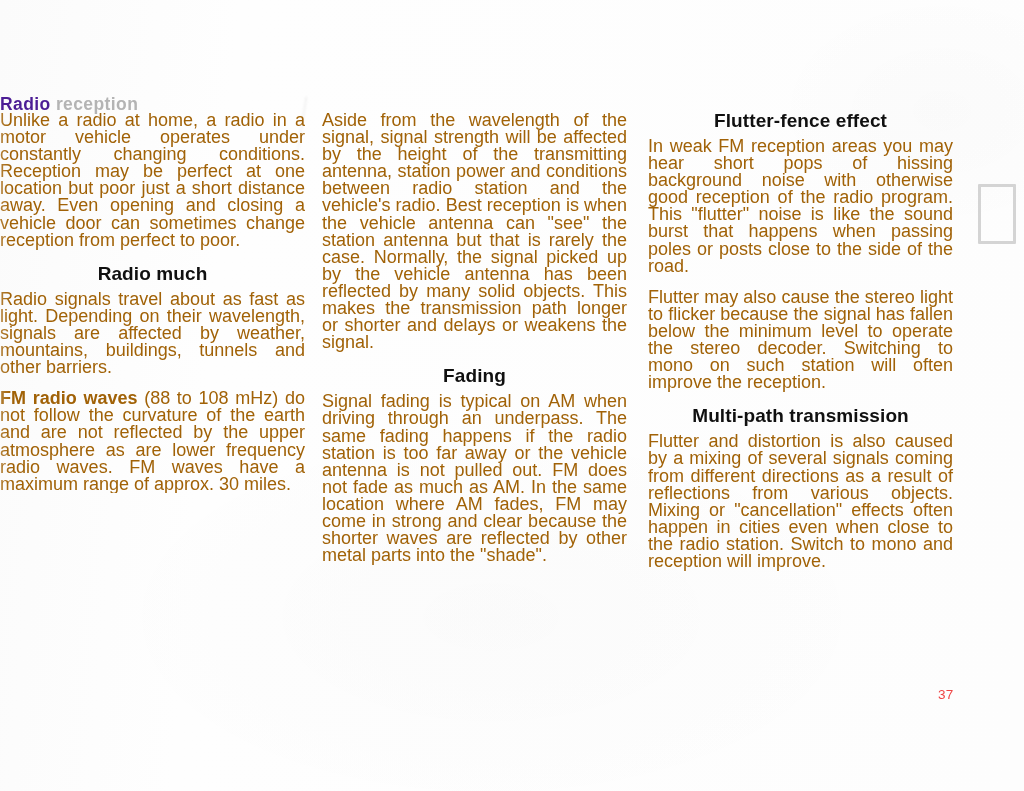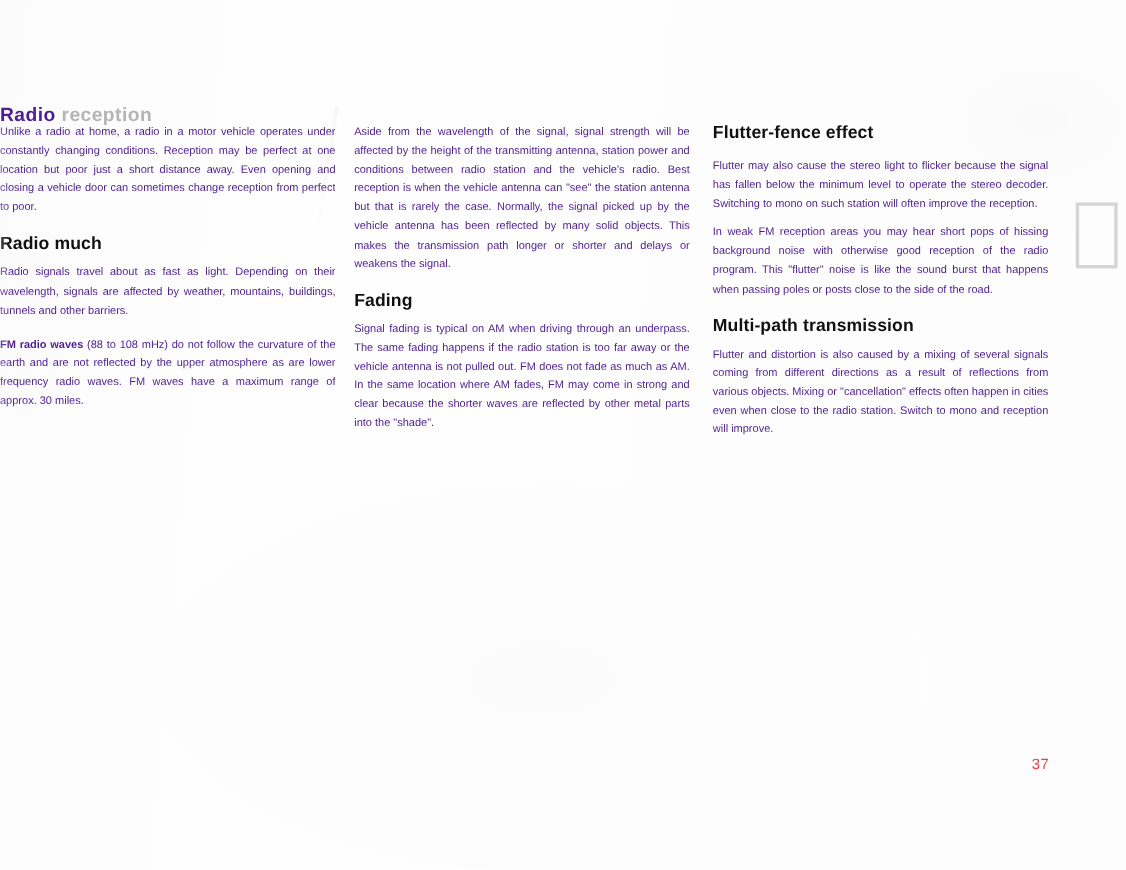--- a/index.html
+++ b/index.html
@@ -57,37 +57,38 @@
   .col-1 { left: 0px; }
   .col-2 { left: 322px; }
   .col-3 { left: 648px; }
 
   .col p,
   .col h2 {
     margin: 0;
   }
 
   p.body {
-    font-size: 10px;
+    font-size: 18px;
     line-height: 17.1px;
     text-align: justify;
     text-justify: inter-word;
-    color: #4c1d95;
+    color: #a16207;
     hyphens: none;
   }
   p.body + p.body {
     margin-top: 0px;
   }
 
   h2.sub {
-    font-size: 16px;
+    font-size: 19px;
     font-weight: bold;
     line-height: 17px;
     color: #101010;
     letter-spacing: 0.1px;
+    text-align: center;
   }
   
   .sp-before-head { margin-top: 16px !important; }
   .sp-after-head  { margin-top: 9px !important; }
   .sp-para        { margin-top: 14px !important; }
 
   b.run-in {
     font-weight: bold;
   }
 
@@ -147,22 +148,22 @@
       <p class="body sp-after-head">Radio signals travel about as fast as light. Depending on their wavelength, signals are affected by weather, mountains, buildings, tunnels and other barriers.</p>
       <p class="body sp-para"><b class="run-in">FM radio waves</b><span> (88 to 108 mHz) do not follow the curvature of the earth and are not reflected by the upper atmosphere as are lower frequency radio waves. FM waves have a maximum range of approx. 30 miles.</span></p>
     </div>
   <div class="col col-2">
       <p class="body">Aside from the wavelength of the signal, signal strength will be affected by the height of the transmitting antenna, station power and conditions between radio station and the vehicle's radio. Best reception is when the vehicle antenna can "see" the station antenna but that is rarely the case. Normally, the signal picked up by the vehicle antenna has been reflected by many solid objects. This makes the transmission path longer or shorter and delays or weakens the signal.</p>
       <h2 class="sub sp-before-head">Fading</h2>
       <p class="body sp-after-head">Signal fading is typical on AM when driving through an underpass. The same fading happens if the radio station is too far away or the vehicle antenna is not pulled out. FM does not fade as much as AM. In the same location where AM fades, FM may come in strong and clear because the shorter waves are reflected by other metal parts into the "shade".</p>
     </div>
   <div class="col col-3">
       <h2 class="sub">Flutter-fence effect</h2>
+      <p class="body sp-after-head">In weak FM reception areas you may hear short pops of hissing background noise with otherwise good reception of the radio program. This "flutter" noise is like the sound burst that happens when passing poles or posts close to the side of the road.</p>
       <p class="body sp-para">Flutter may also cause the stereo light to flicker because the signal has fallen below the minimum level to operate the stereo decoder. Switching to mono on such station will often improve the reception.</p>
-      <p class="body sp-after-head">In weak FM reception areas you may hear short pops of hissing background noise with otherwise good reception of the radio program. This "flutter" noise is like the sound burst that happens when passing poles or posts close to the side of the road.</p>
       <h2 class="sub sp-before-head">Multi-path transmission</h2>
       <p class="body sp-after-head">Flutter and distortion is also caused by a mixing of several signals coming from different directions as a result of reflections from various objects. Mixing or "cancellation" effects often happen in cities even when close to the radio station. Switch to mono and reception will improve.</p>
     </div>
 </div>
 
 <div class="page-number">37</div>
 
 <div class="edge-artifact"></div>
 
 </body></html>

